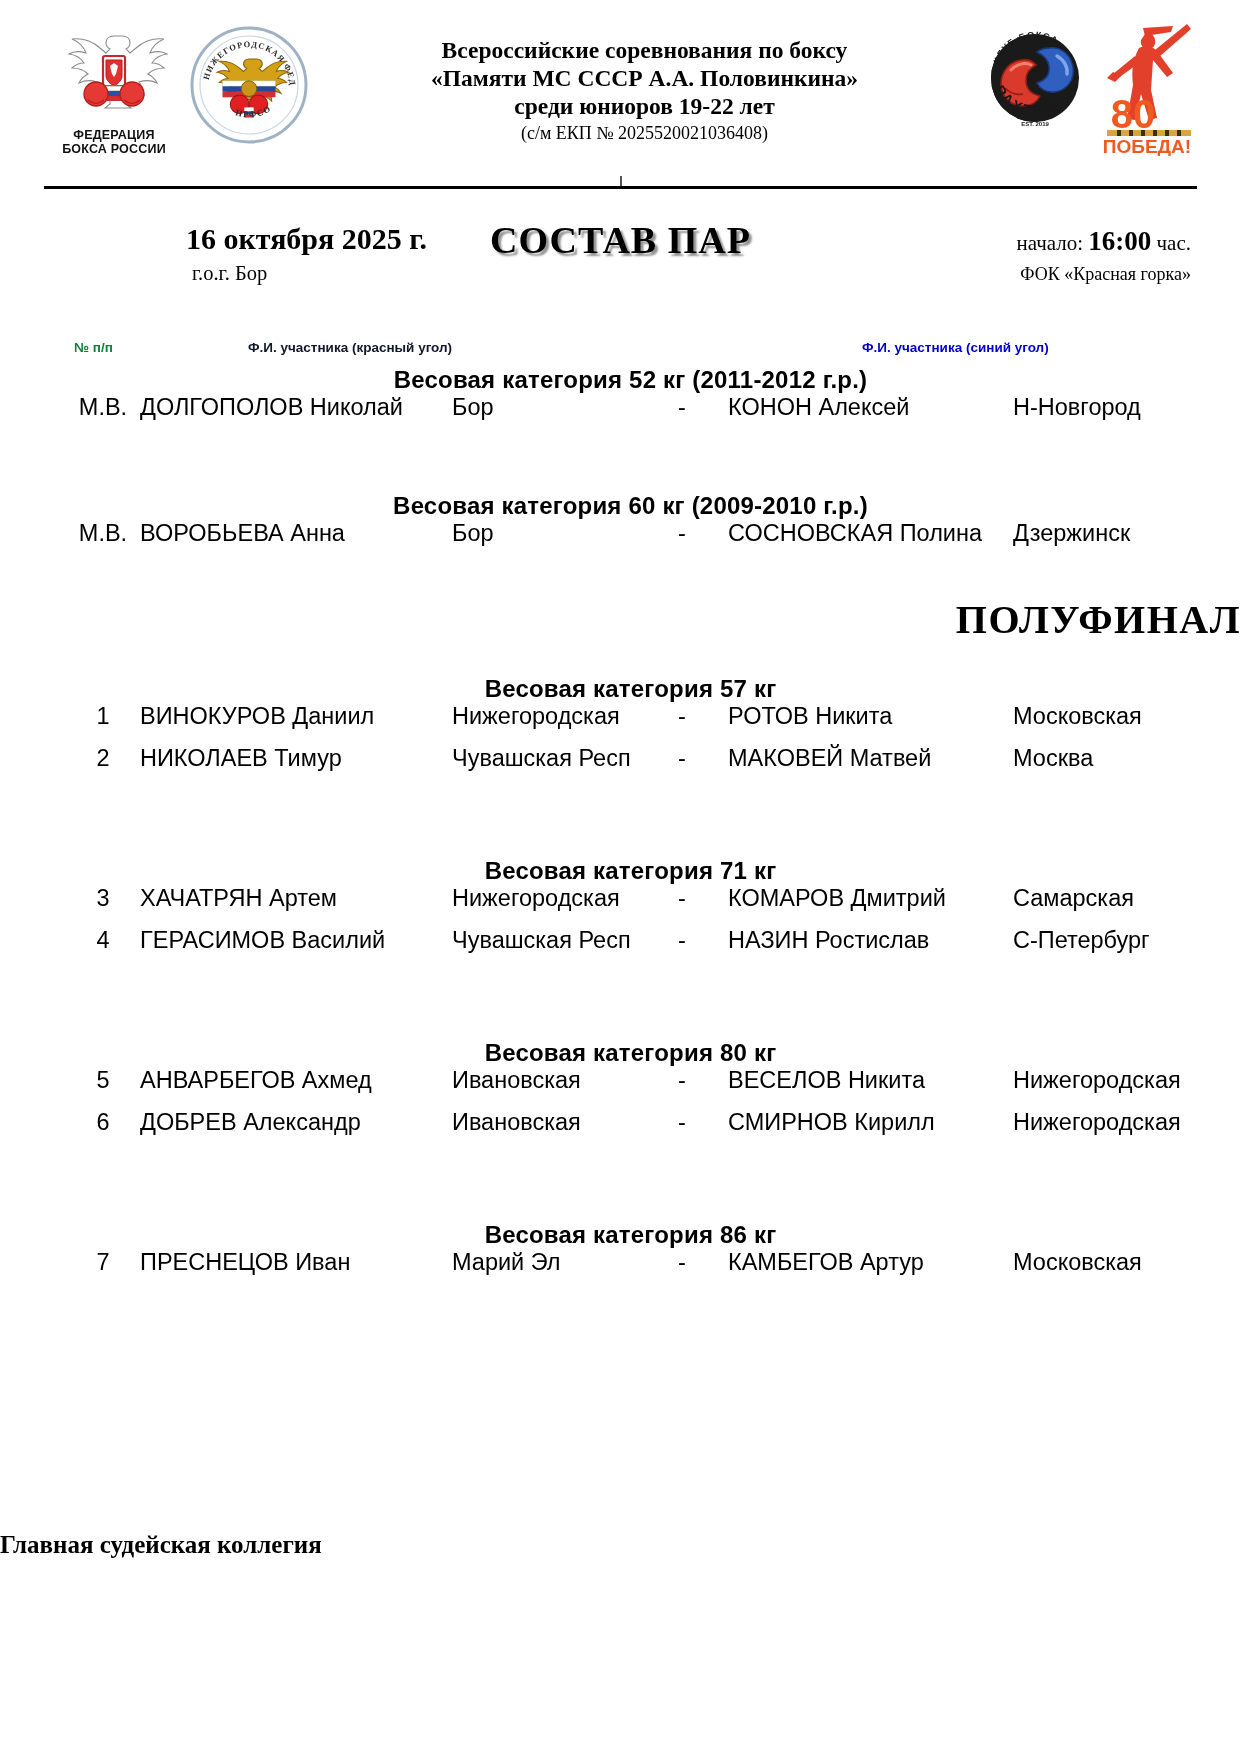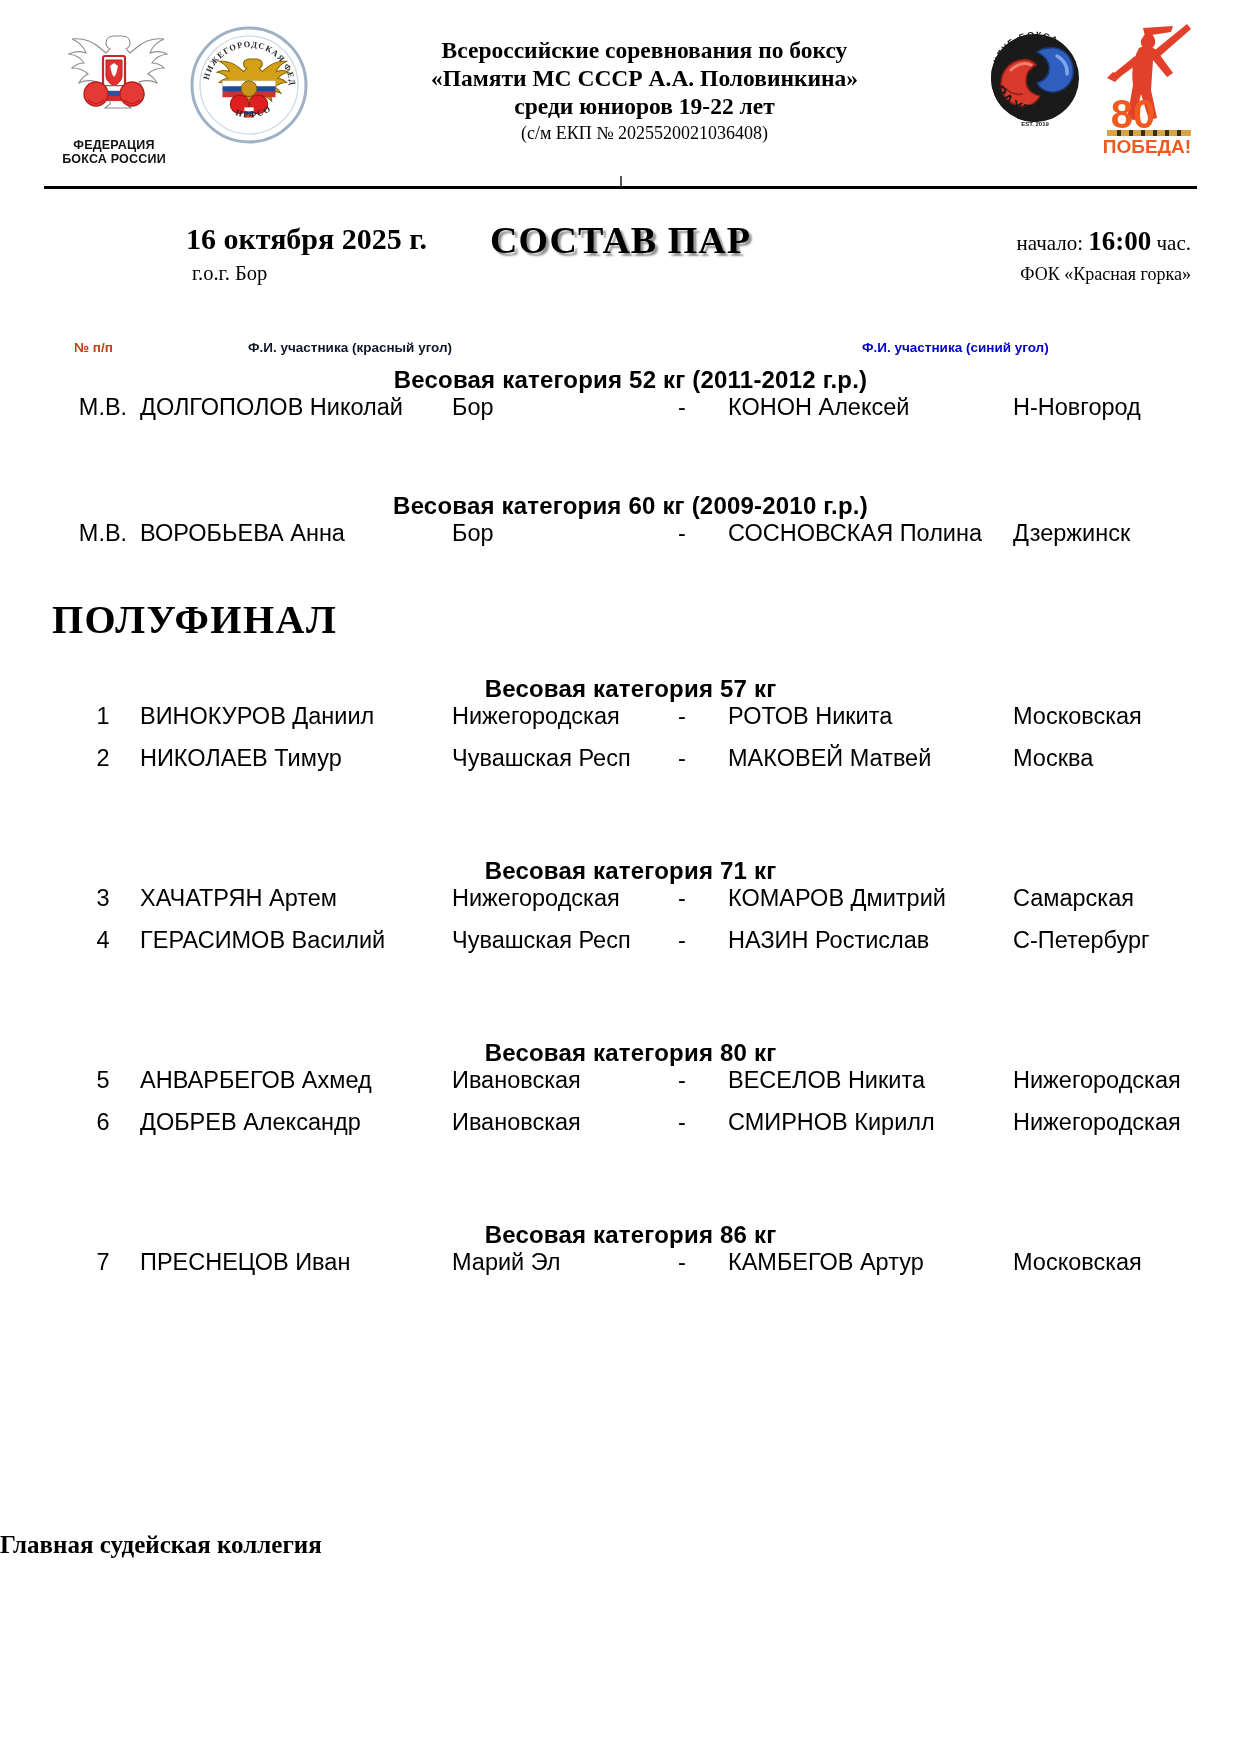--- a/index.html
+++ b/index.html
@@ -53,21 +53,21 @@
     width: 124px;
     text-align: center;
   }
   .fed-logo .emblem { display:block; margin: 0 auto; }
   .fed-caption {
     font-family: "Liberation Sans", sans-serif;
     font-weight: bold;
     font-size: 12.5px;
     line-height: 14px;
     letter-spacing: .2px;
-    margin-top: 12px;
+    margin-top: 2px;
     color: #111;
   }
   .nfb-logo { width: 118px; }
 
   
   .title-block {
     flex: 1 1 auto;
     text-align: center;
     font-family: "Liberation Serif", serif;
     padding-top: 22px;
@@ -158,21 +158,21 @@
   }
 
   
   .colheaders {
     position: relative;
     height: 26px;
     margin-top: 34px;
     font-weight: bold;
     font-size: 13.5px;
   }
-  .ch-np   { position: absolute; left: 74px;  top: 0; color: #c2410c; }
+  .ch-np   { position: absolute; left: 74px;  top: 0; color: #15803d; }
   .ch-red  { position: absolute; left: 248px; top: 0; color: #0f172a; }
   .ch-blue { position: absolute; left: 862px; top: 0; color: #0000cc; }
 
   
   .section { margin-top: 0; }
   .cat-title {
     text-align: center;
     font-weight: bold;
     font-size: 24px;
     letter-spacing: .2px;
@@ -189,21 +189,21 @@
   .c-red    { position: absolute; left: 140px; top: 0; }
   .c-redreg { position: absolute; left: 452px; top: 0; }
   .c-dash   { position: absolute; left: 678px; top: 0; }
   .c-blue   { position: absolute; left: 728px; top: 0; }
   .c-bluereg{ position: absolute; left: 1013px; top: 0; }
   .gap-m  { height: 26px; }
   .gap-l  { height: 56px; }
   .gap-xl { height: 70px; }
 
   .stage-title {
-    text-align: left;
+    text-align: right;
     font-family: "Liberation Serif", serif;
     font-weight: bold;
     font-size: 40px;
     letter-spacing: 1.5px;
     margin-top: 34px;
     margin-bottom: 6px;
     padding-left: 20px;
     margin-left: 32px;
   }
 

